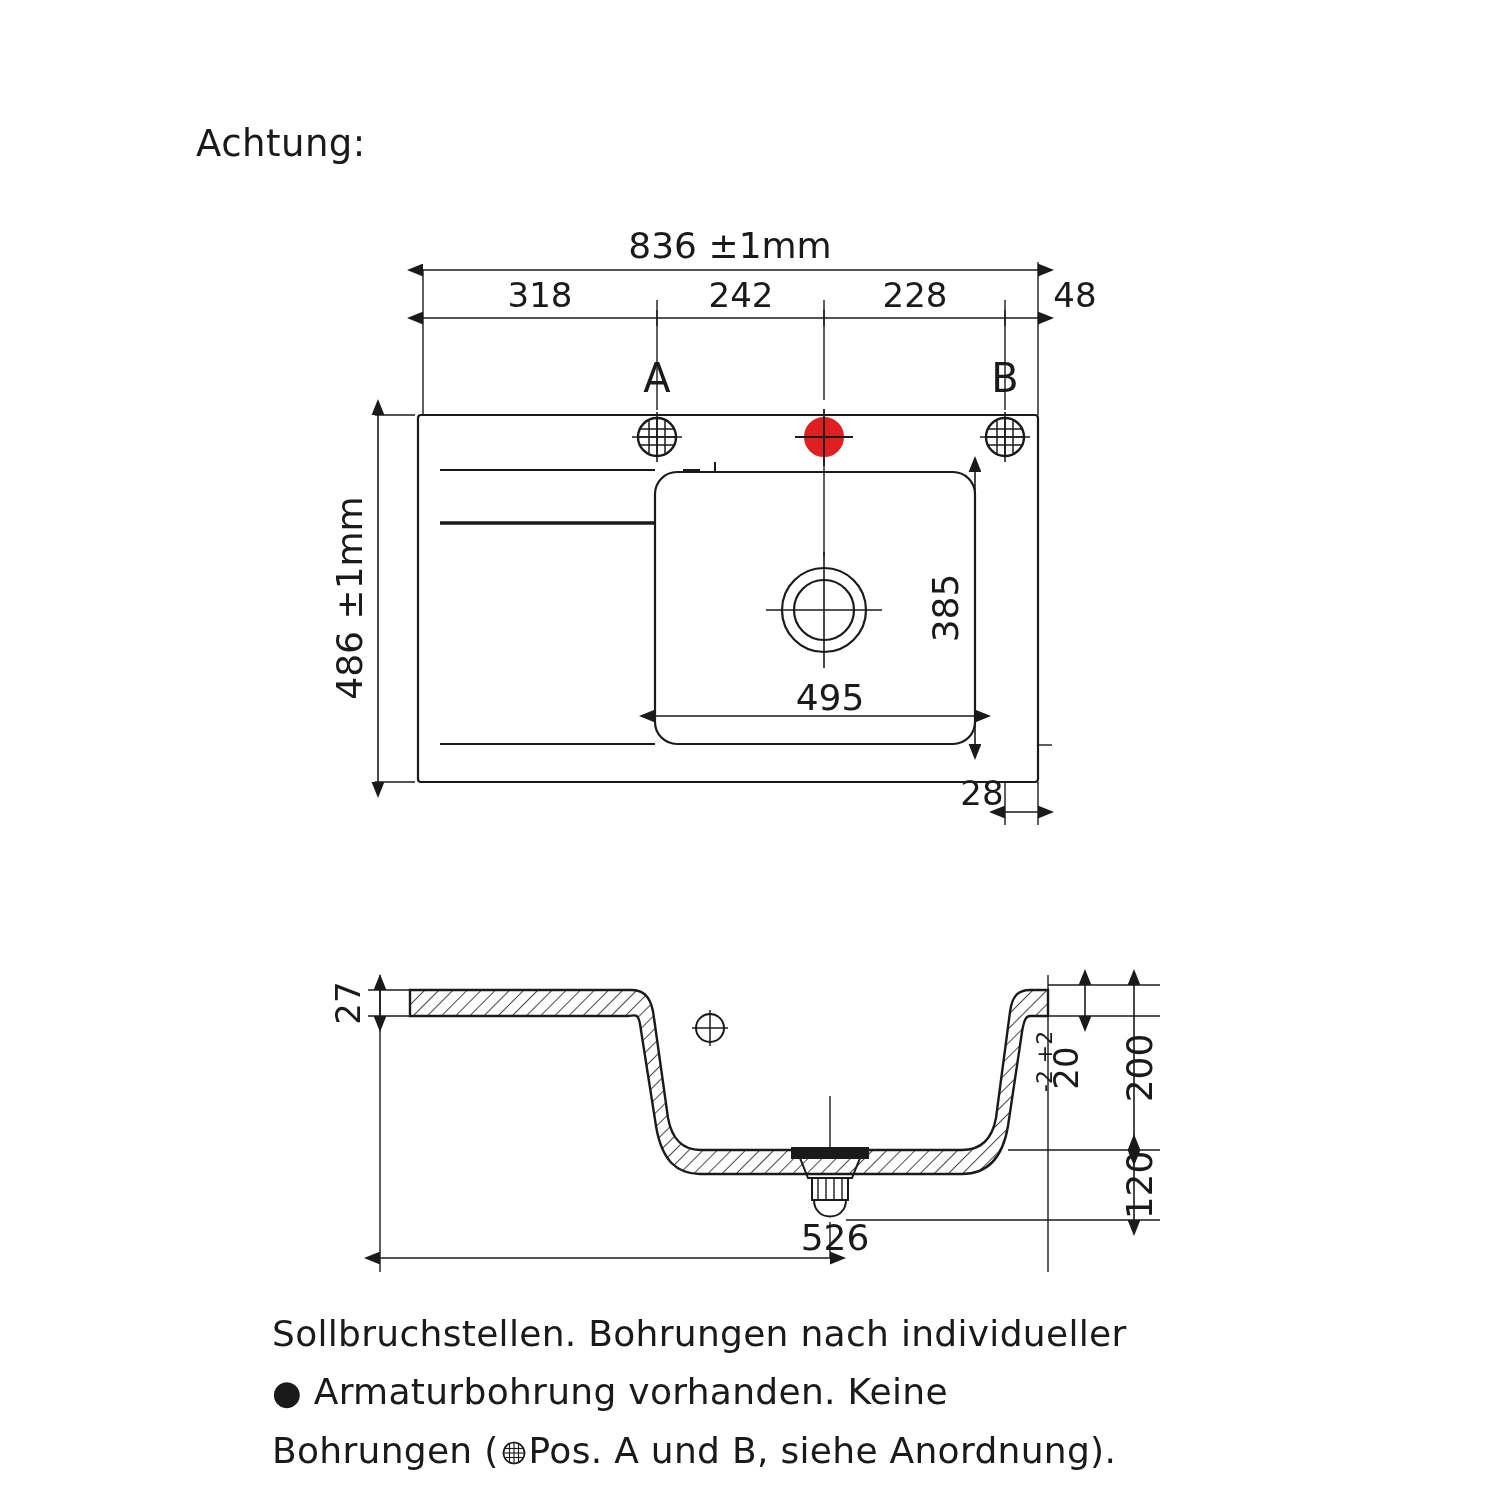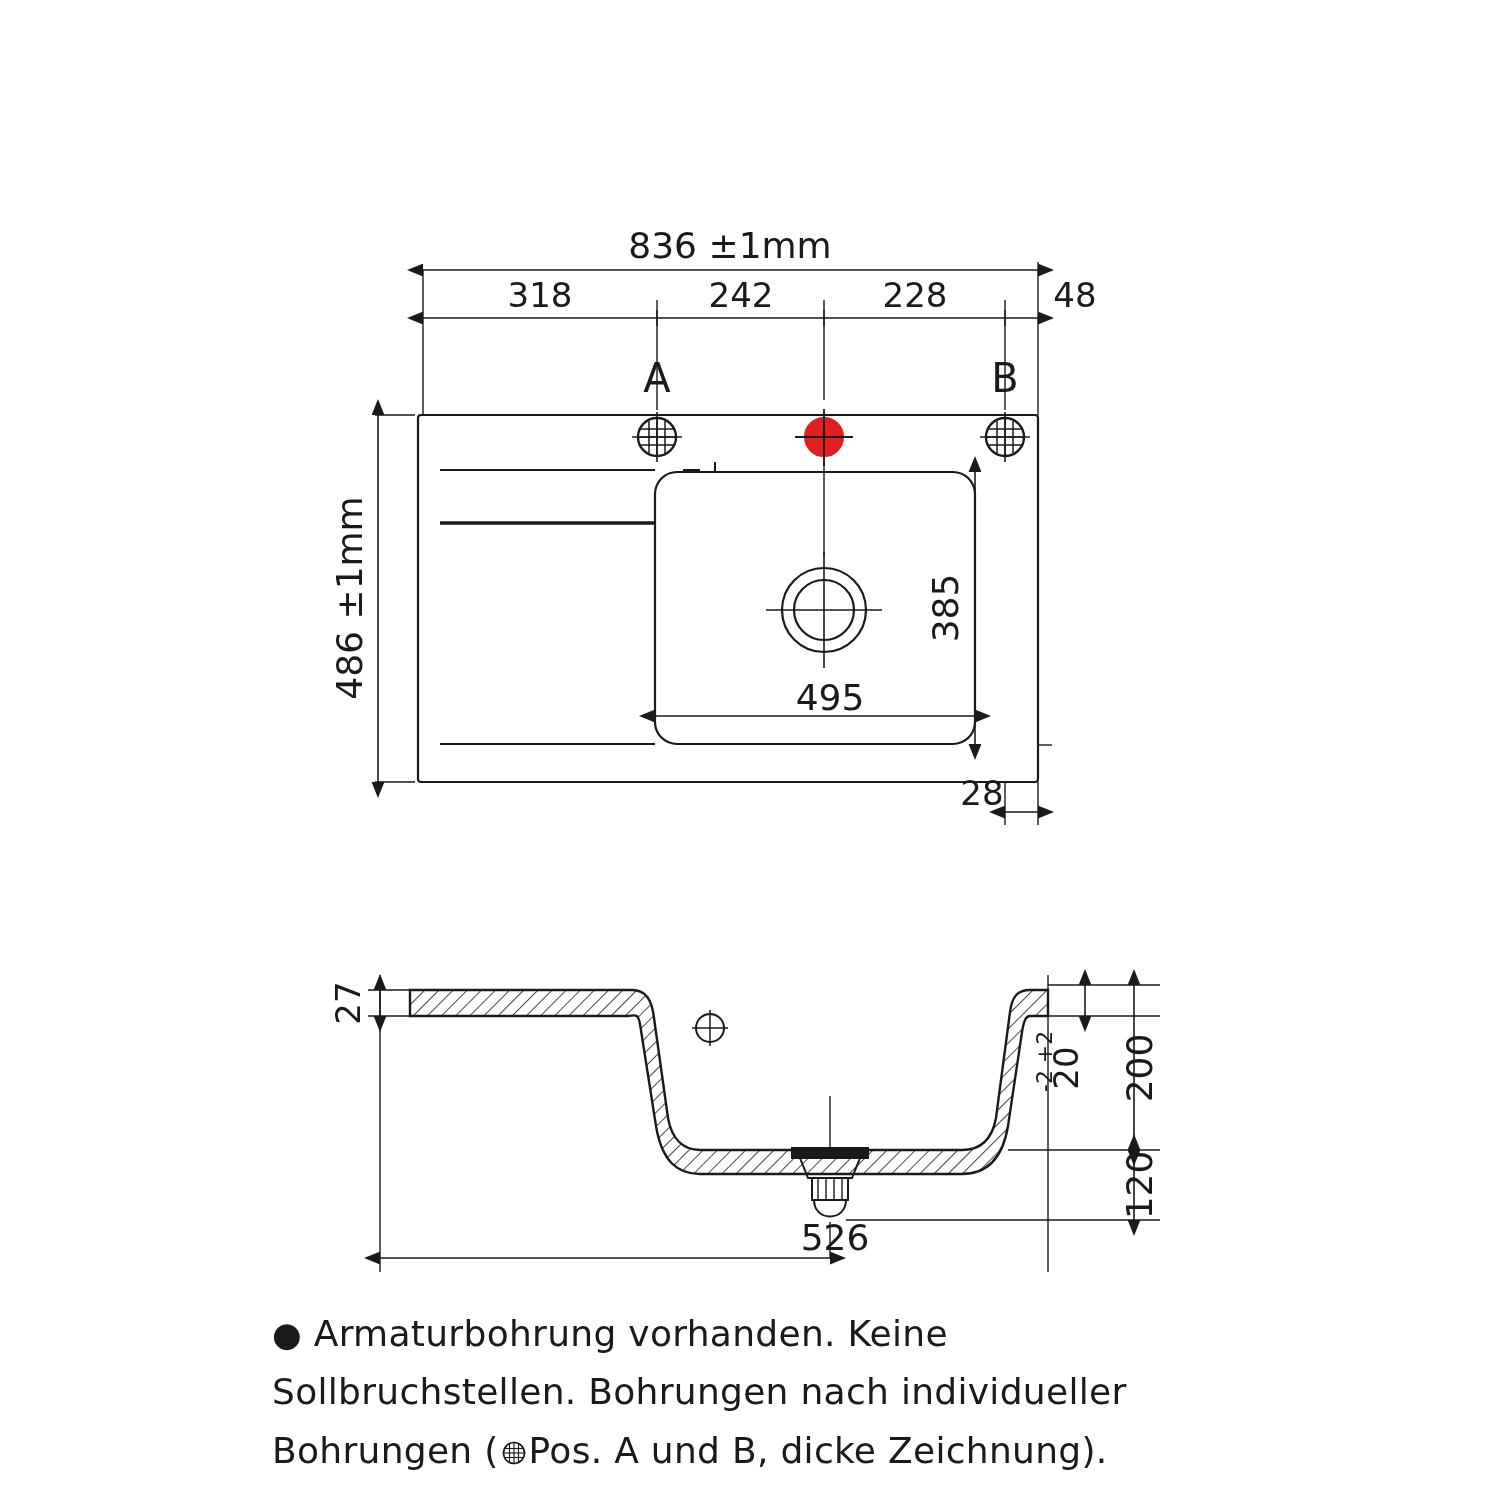--- a/index.html
+++ b/index.html
@@ -10,20 +10,21 @@
   #drawing{position:absolute;left:0;top:0;width:1500px;height:1500px;}
   .foot{position:absolute;left:272px;top:1305px;width:1060px;font-size:36px;
         line-height:1.62;letter-spacing:0.3px;}
   .foot .bullet{font-size:34px;}
   text{font-family:"DejaVu Sans",sans-serif;fill:#1a1a1a;}
 </style>
 </head>
 <body>
 
 <div class="note">
+  <div>Achtung:</div>
 </div>
 
 <svg id="drawing" viewBox="0 0 1500 1500">
   <defs>
     <pattern id="hatch" width="10" height="10" patternTransform="rotate(45)" patternUnits="userSpaceOnUse">
       <line x1="0" y1="0" x2="0" y2="10" stroke="#1a1a1a" stroke-width="1.6"></line>
     </pattern>
     <marker id="arrL" markerWidth="12" markerHeight="12" refX="10" refY="4" orient="auto">
       <path d="M10,0 L0,4 L10,8 z" fill="#1a1a1a"></path>
     </marker>
@@ -184,31 +185,31 @@
     <text x="1152" y="1068" font-size="36" text-anchor="middle" transform="rotate(-90 1152 1068)">200</text>
     <text x="1078" y="1068" font-size="34" text-anchor="middle" transform="rotate(-90 1078 1068)">20</text>
     <text x="1052" y="1047" font-size="22" text-anchor="middle" transform="rotate(-90 1052 1047)">+2</text>
     <text x="1052" y="1081" font-size="22" text-anchor="middle" transform="rotate(-90 1052 1081)">-2</text>
     <text x="1152" y="1185" font-size="36" text-anchor="middle" transform="rotate(-90 1152 1185)">120</text>
     <text x="835" y="1250" font-size="36" text-anchor="middle">526</text>
   </g>
 </svg>
 
 <div class="foot">
+  <div>Sollbruchstellen. Bohrungen nach individueller</div>
   <div>
     <span class="bullet">●</span>
     <span>Armaturbohrung vorhanden. Keine</span>
   </div>
-  <div>Sollbruchstellen. Bohrungen nach individueller</div>
   <div>
     <span>Bohrungen (</span><svg width="30" height="30" viewBox="0 0 40 40" style="vertical-align:-5px">
         <circle cx="20" cy="20" r="14" fill="none" stroke="#1a1a1a" stroke-width="2.2"></circle>
         <g stroke="#1a1a1a" stroke-width="1.5">
           <line x1="7" y1="14" x2="33" y2="14"></line>
           <line x1="5" y1="20" x2="35" y2="20"></line>
           <line x1="7" y1="26" x2="33" y2="26"></line>
           <line x1="14" y1="7" x2="14" y2="33"></line>
           <line x1="20" y1="5" x2="20" y2="35"></line>
           <line x1="26" y1="7" x2="26" y2="33"></line>
         </g>
-      </svg><span>Pos. A und B, dicke Zeichnung).</span>
+      </svg><span>Pos. A und B, siehe Anordnung).</span>
   </div>
 </div>
 
 </body></html>

